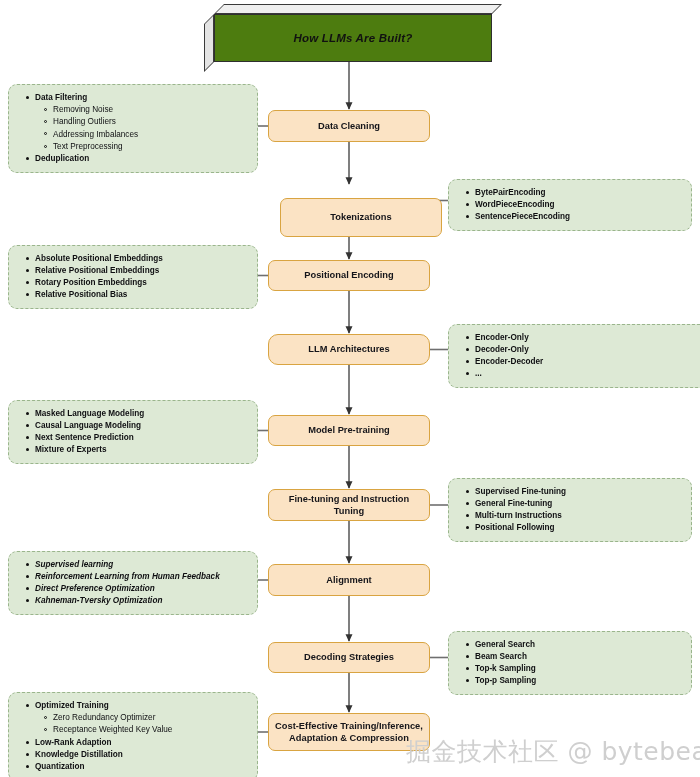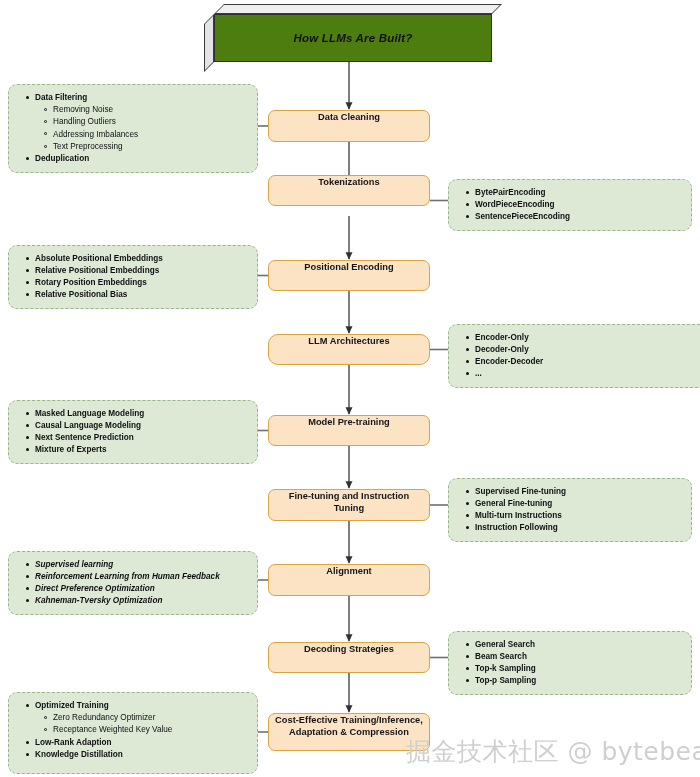--- a/index.html
+++ b/index.html
@@ -70,21 +70,21 @@
   
   .proc {
     position: absolute;
     left: 268px;
     width: 162px;
     background: #fbe3c4;
     border: 1.3px solid #d9a441;
     border-radius: 7px;
     box-sizing: border-box;
     display: flex;
-    align-items: flex-start;
+    align-items: center;
     justify-content: center;
     text-align: center;
     color: #15151a;
     font-size: 9.3px;
     font-weight: bold;
     line-height: 1.32;
     padding: 0 4px;
   }
   
   .detail {
@@ -199,21 +199,21 @@
       <ul>
         <li><span>Data Filtering</span><ul>
             <li><span>Removing Noise</span></li>
             <li><span>Handling Outliers</span></li>
             <li><span>Addressing Imbalances</span></li>
             <li><span>Text Preprocessing</span></li>
           </ul></li>
         <li><span>Deduplication</span></li>
       </ul>
     </div>
-    <div class="proc" style="top: 175px; height: 31px;">
+    <div class="proc" style="top: 198px; height: 39px; margin-left: 12px;">
       <span>Tokenizations</span>
     </div>
     <div class="detail" style="left: 448px; top: 179px; width: 244px; min-height: 43px;">
       <ul>
         <li><span>BytePairEncoding</span></li>
         <li><span>WordPieceEncoding</span></li>
         <li><span>SentencePieceEncoding</span></li>
       </ul>
     </div>
     <div class="proc" style="top: 260px; height: 31px;">
@@ -250,21 +250,21 @@
       </ul>
     </div>
     <div class="proc" style="top: 489px; height: 32px;">
       <span>Fine-tuning and Instruction Tuning</span>
     </div>
     <div class="detail" style="left: 448px; top: 478px; width: 244px; min-height: 58px;">
       <ul>
         <li><span>Supervised Fine-tuning</span></li>
         <li><span>General Fine-tuning</span></li>
         <li><span>Multi-turn Instructions</span></li>
-        <li><span>Instruction Following</span></li>
+        <li><span>Positional Following</span></li>
       </ul>
     </div>
     <div class="proc" style="top: 564px; height: 32px;">
       <span>Alignment</span>
     </div>
     <div class="detail" style="left: 8px; top: 551px; width: 250px; min-height: 61px; font-style: italic;">
       <ul>
         <li><span>Supervised learning</span></li>
         <li><span>Reinforcement Learning from Human Feedback</span></li>
         <li><span>Direct Preference Optimization</span></li>
@@ -286,17 +286,18 @@
       <span>Cost-Effective Training/Inference, Adaptation &amp; Compression</span>
     </div>
     <div class="detail" style="left: 8px; top: 692px; width: 250px; min-height: 82px;">
       <ul>
         <li><span>Optimized Training</span><ul>
             <li><span>Zero Redundancy Optimizer</span></li>
             <li><span>Receptance Weighted Key Value</span></li>
           </ul></li>
         <li><span>Low-Rank Adaption</span></li>
         <li><span>Knowledge Distillation</span></li>
+        <li><span>Quantization</span></li>
       </ul>
     </div>
   </div>
 
 <div class="watermark">掘金技术社区 @ bytebeats</div>
 
 </body></html>

